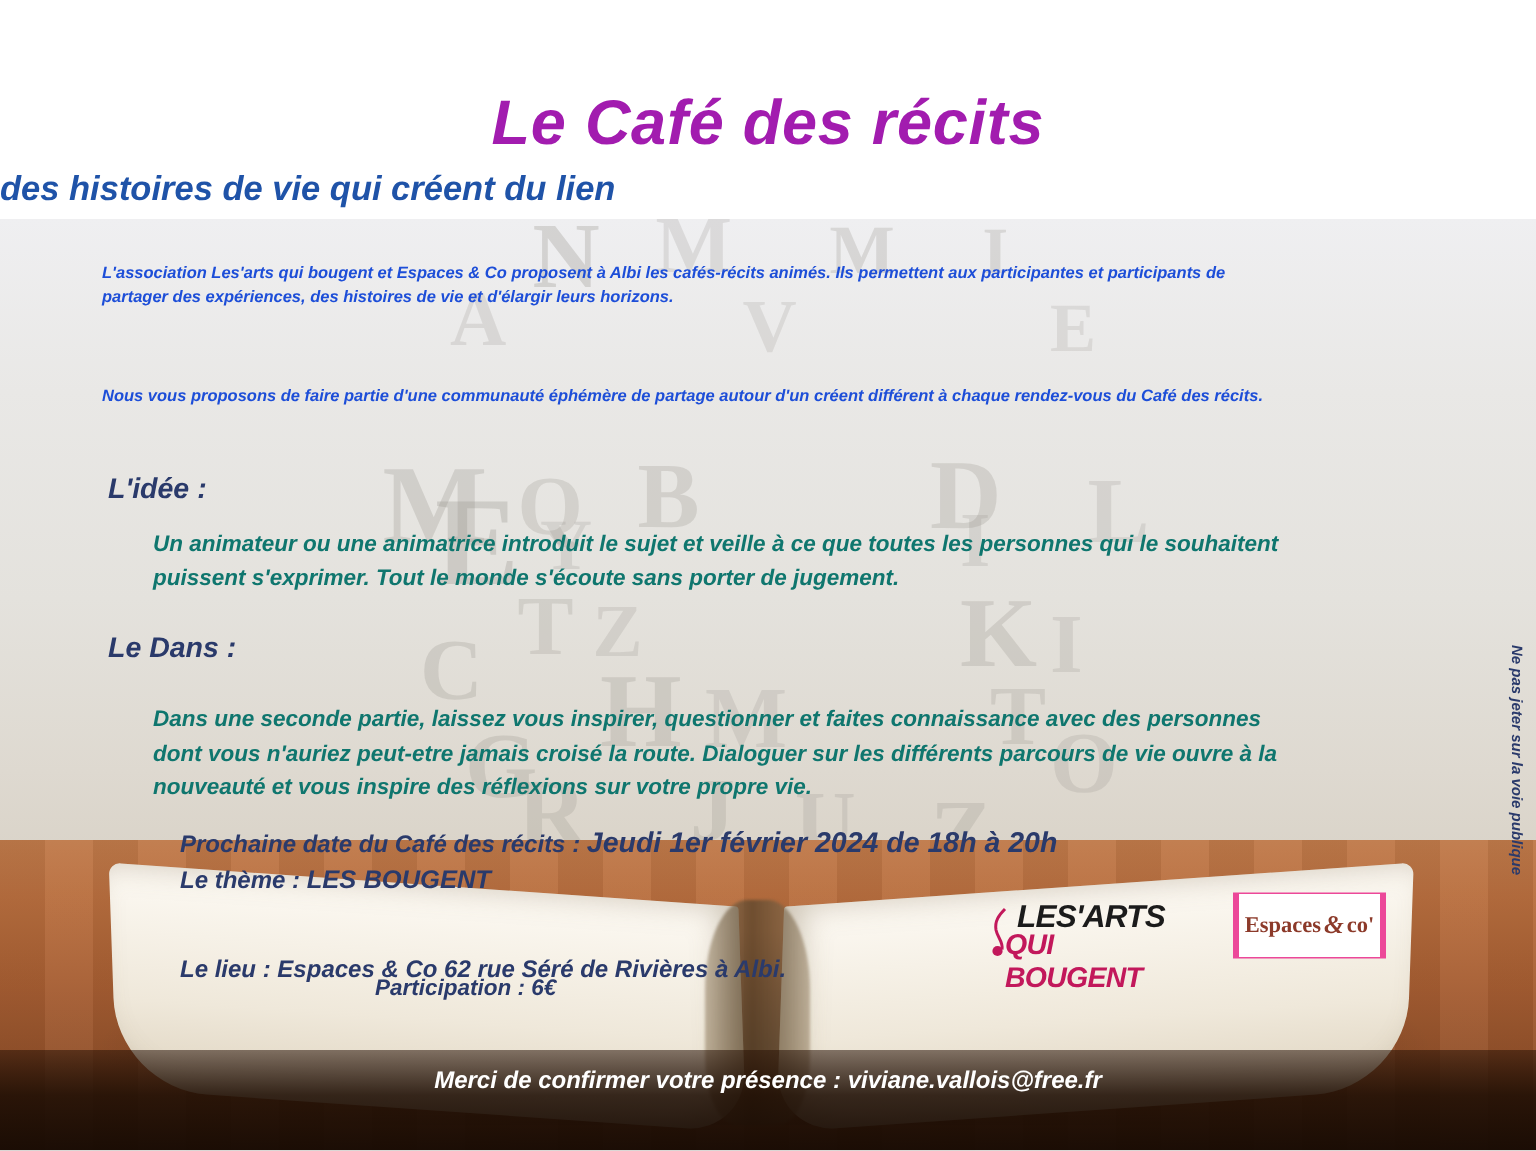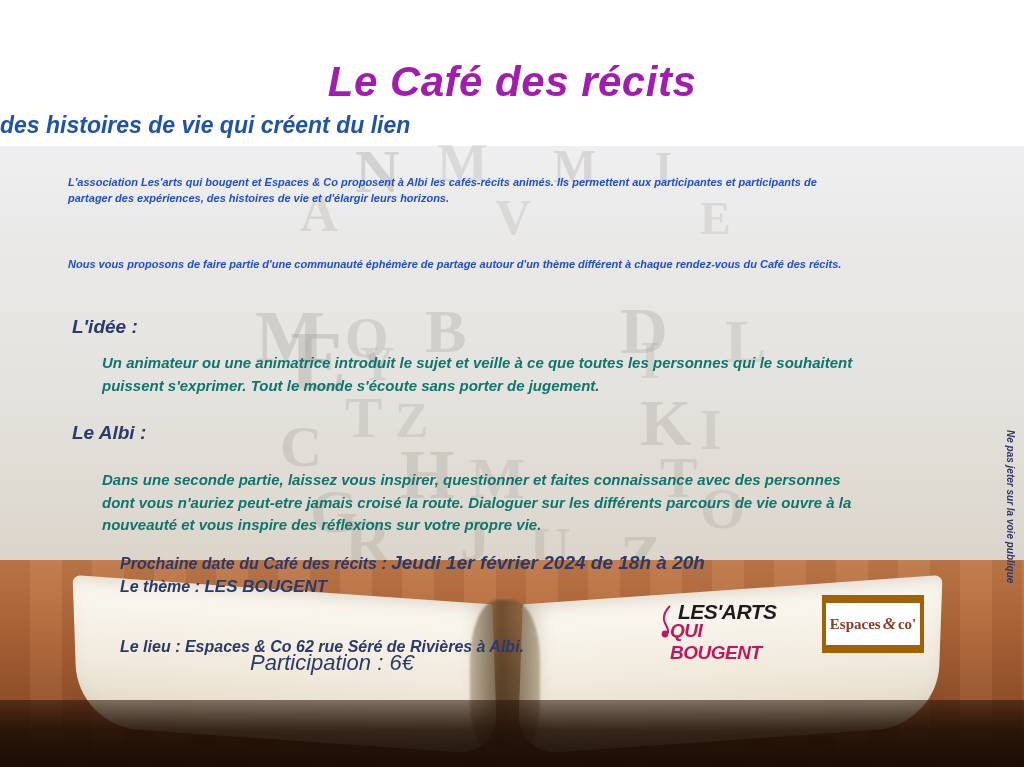--- a/index.html
+++ b/index.html
@@ -175,22 +175,22 @@
   .i-date { left: 120px; top: 548px; }
   .i-theme { left: 120px; top: 573px; }
   .i-lieu { left: 120px; top: 598px; margin-top: 36px; }
   .i-date .strong { font-size: 19px; margin-top: 46px; }
   .i-theme .strong { font-size: 17px; }
 
   .participation {
     position: absolute;
     left: 250px; top: 650px;
     color: #2a3a6b;
-    font-size: 22px;
-    font-weight: normal;
+    font-size: 15px;
+    font-weight: bold;
     font-style: italic;
   }
   .confirm {
     position: absolute;
     left: 0; top: 712px; width: 1024px;
     text-align: center;
     color: #ffffff;
     font-size: 16px;
     font-weight: bold;
     font-style: italic;
@@ -224,22 +224,22 @@
     letter-spacing: -0.5px;
   }
   .logo-arts .mark {
     position: absolute; left: 0px; top: 4px;
     width: 14px; height: 34px;
   }
 
   .logo-espaces {
     position: absolute;
     left: 822px; top: 595px;
-    width: 102px; height: 58px;
-    background: #a16207;
+    width: 102px; height: 44px;
+    background: #ec4899;
     display: flex; align-items: center; justify-content: center;
   }
   .logo-espaces .inner {
     background: #ffffff;
     width: 94px; height: 42px;
     display: flex; align-items: center; justify-content: center;
     color: #8c3a2a;
     font-family: "Liberation Serif", serif;
     font-size: 15px;
     font-weight: bold;
@@ -297,40 +297,41 @@
   </div>
 
   <div class="bg-bottom-band"></div>
 
   <div class="content">
 
     <div class="title">Le Café des récits</div>
     <div class="subtitle">des histoires de vie qui créent du lien</div>
 
     <div class="para p1">L'association Les'arts qui bougent et Espaces &amp; Co proposent à Albi les cafés-récits animés. Ils permettent aux participantes et participants de partager des expériences, des histoires de vie et d'élargir leurs horizons.</div>
-    <div class="para p2">Nous vous proposons de faire partie d'une communauté éphémère de partage autour d'un thème différent à chaque rendez-vous du Café des récits.</div>
+    <div class="para p2">Nous vous proposons de faire partie d'une communauté éphémère de partage autour d'un créent différent à chaque rendez-vous du Café des récits.</div>
 
     <div class="heading h-idee">L'idée :</div>
     <div class="body-txt t-idee">Un animateur ou une animatrice introduit le sujet et veille à ce que toutes les personnes qui le souhaitent puissent s'exprimer. Tout le monde s'écoute sans porter de jugement.</div>
 
-    <div class="heading h-sens">Le Albi :</div>
+    <div class="heading h-sens">Le Dans :</div>
     <div class="body-txt t-sens">Dans une seconde partie, laissez vous inspirer, questionner et faites connaissance avec des personnes dont vous n'auriez peut-etre jamais croisé la route. Dialoguer sur les différents parcours de vie ouvre à la nouveauté et vous inspire des réflexions sur votre propre vie.</div>
 
     <div class="info i-date">
       <span>Prochaine date du Café des récits : </span><span class="strong">Jeudi 1er février 2024 de 18h à 20h</span>
     </div>
     <div class="info i-theme">
       <span>Le thème : </span><span class="strong">LES BOUGENT</span>
     </div>
     <div class="info i-lieu">
       <span>Le lieu : </span><span>Espaces &amp; Co 62 rue Séré de Rivières à Albi.</span>
     </div>
 
     <div class="participation">Participation : 6€</div>
 
+    <div class="confirm">Merci de confirmer votre présence : viviane.vallois@free.fr</div>
 
     <div class="side-note">Ne pas jeter sur la voie publique</div>
 
     <div class="logo-arts">
       <span class="mark">
         <svg width="14" height="34" viewBox="0 0 14 34">
           <path d="M10 2 C6 6, 3 10, 4 16 C5 21, 9 24, 8 29" stroke="#c2185b" stroke-width="2" fill="none"></path>
           <circle cx="5" cy="30" r="3.4" fill="#c2185b"></circle>
         </svg>
       </span>

